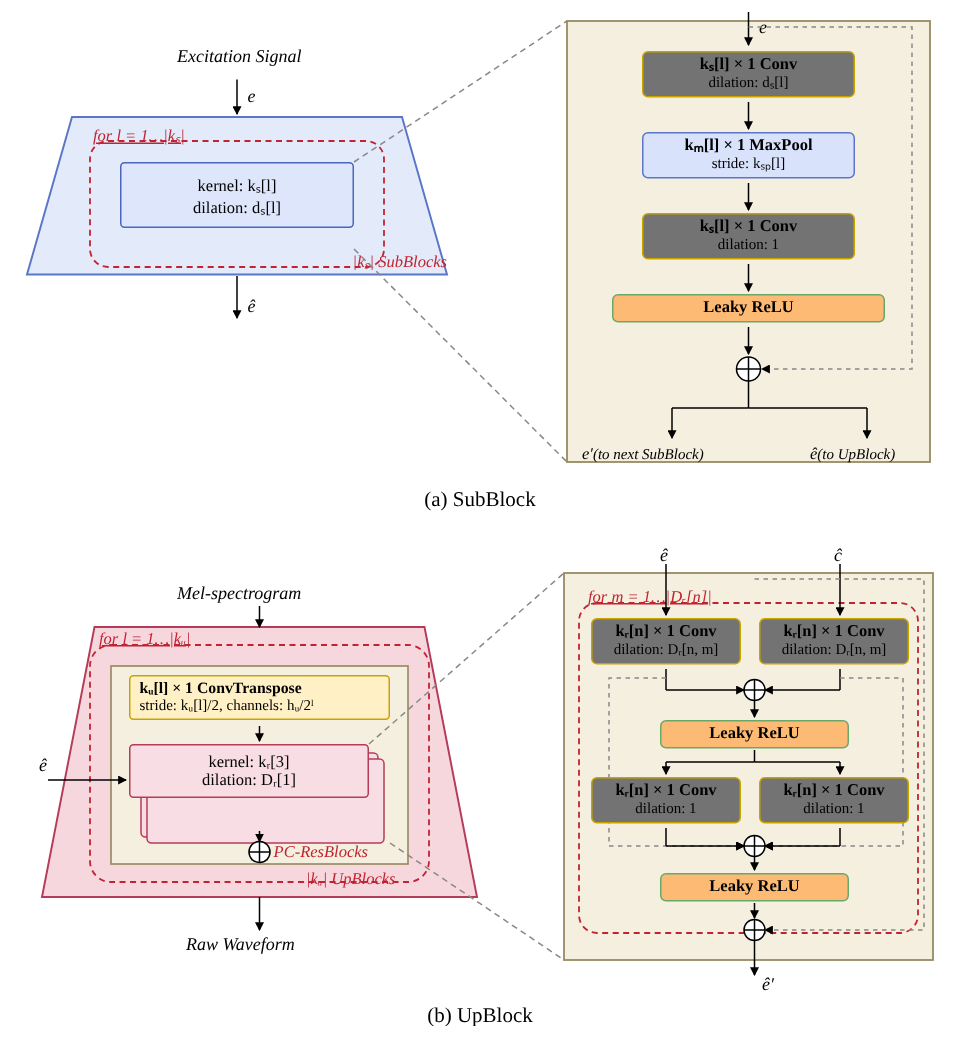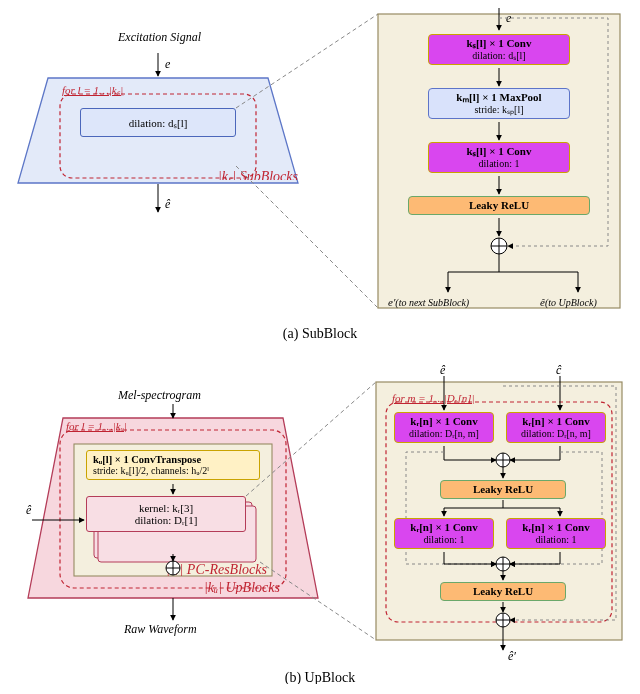--- a/index.html
+++ b/index.html
@@ -35,21 +35,21 @@
   .box {
     font-size: 11px;
     text-align: center;
     border: 1px solid #333;
     border-radius: 4px;
     padding: 2px 4px;
     line-height: 1.2;
     white-space: nowrap;
     background: #fff;
   }
-  .conv  { background: #d946ef; border-color: #c9a300; }
+  .conv  { background: #737373; border-color: #c9a300; }
   .pool  { background: #d9e2fb; border-color: #5d74c8; }
   .lrelu { background: #fdba74; border-color: #6aa86a; }
   .title-line { font-weight: 400; }
   .subtitle { font-size: 10px; }
   .subblock-title { font-weight: bold; font-size: 14px; }
   .subblock-box {
     background: #dde6fa;
     border: 1px solid #4b67bb;
     text-align: center;
     padding: 6px 8px;
@@ -64,21 +64,21 @@
   }
   .convtr-box {
     background: #fff1c5;
     border: 1px solid #c9a300;
     text-align:left;
     padding: 3px 6px;
     border-radius: 3px;
     font-size: 10.5px;
   }
   .red-italic { color: #c02432; font-style: italic; font-size: 11px; text-decoration: underline; }
-  .red-italic-nu { color: #c02432; font-style: italic; font-size: 14px; }
+  .red-italic-nu { color: #c02432; font-style: italic; font-size: 11px; }
   .black-italic { font-style: italic; font-size: 12px; }
 </style>
 </head>
 <body>
 
 <div class="panel">
 <svg class="svg-wrap" width="624" height="310">
   <defs>
     <marker id="arrA" viewBox="0 0 8 8" refX="7" refY="4" markerWidth="6" markerHeight="6" orient="auto">
       <path d="M0,0 L8,4 L0,8 z" fill="#000"></path>
@@ -90,20 +90,21 @@
     <polygon points="40,70 260,70 290,175 10,175" fill="#e3eaf9" stroke="#5c76c7" stroke-width="1.3"></polygon>
 
     <rect x="52" y="86" width="196" height="84" rx="12" ry="12" fill="none" stroke="#c02432" stroke-width="1.2" stroke-dasharray="4 3"></rect>
 
     <foreignObject x="54" y="74" width="150" height="16">
       <div class="red-italic">for l = 1…|kₛ|</div>
     </foreignObject>
 
     <foreignObject x="72" y="100" width="156" height="58">
       <div class="subblock-box">
+        <div>kernel: kₛ[l]</div>
         <div>dilation: dₛ[l]</div>
       </div>
     </foreignObject>
 
     <foreignObject x="180" y="158" width="110" height="14">
       <div class="red-italic-nu" style="text-align:right">|kₛ| SubBlocks</div>
     </foreignObject>
 
     <line x1="150" y1="45" x2="150" y2="68" stroke="#000" marker-end="url(#arrA)"></line>
     <foreignObject x="110" y="22" width="120" height="16">

